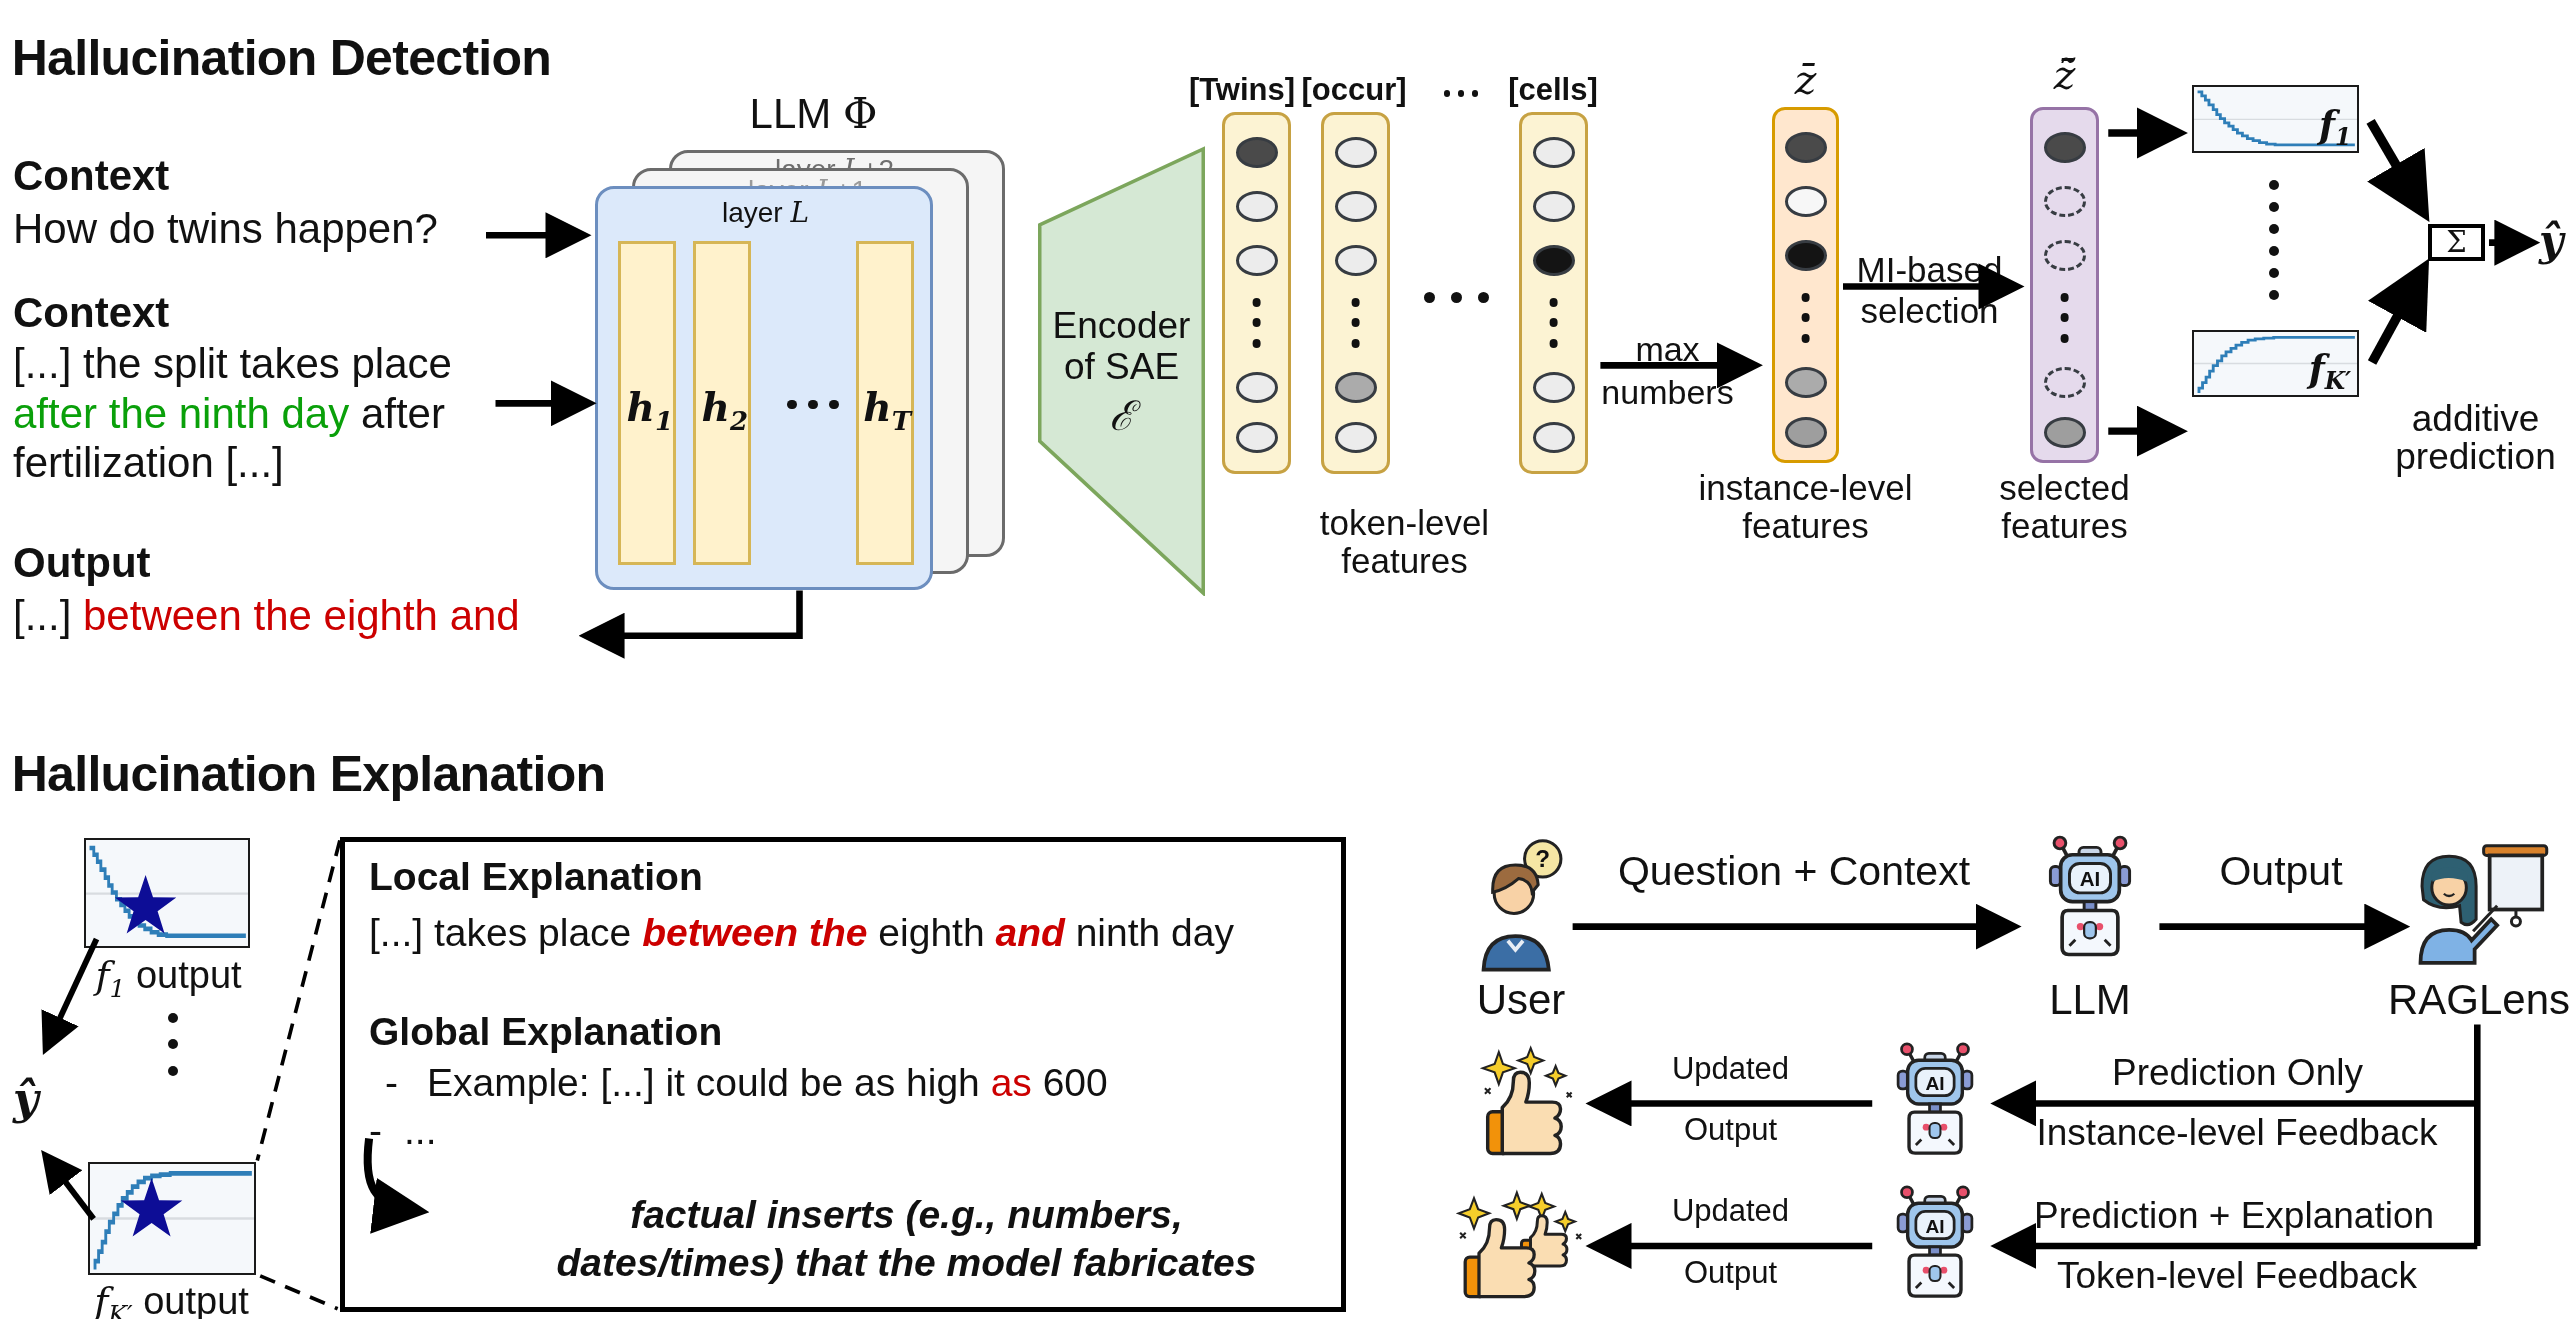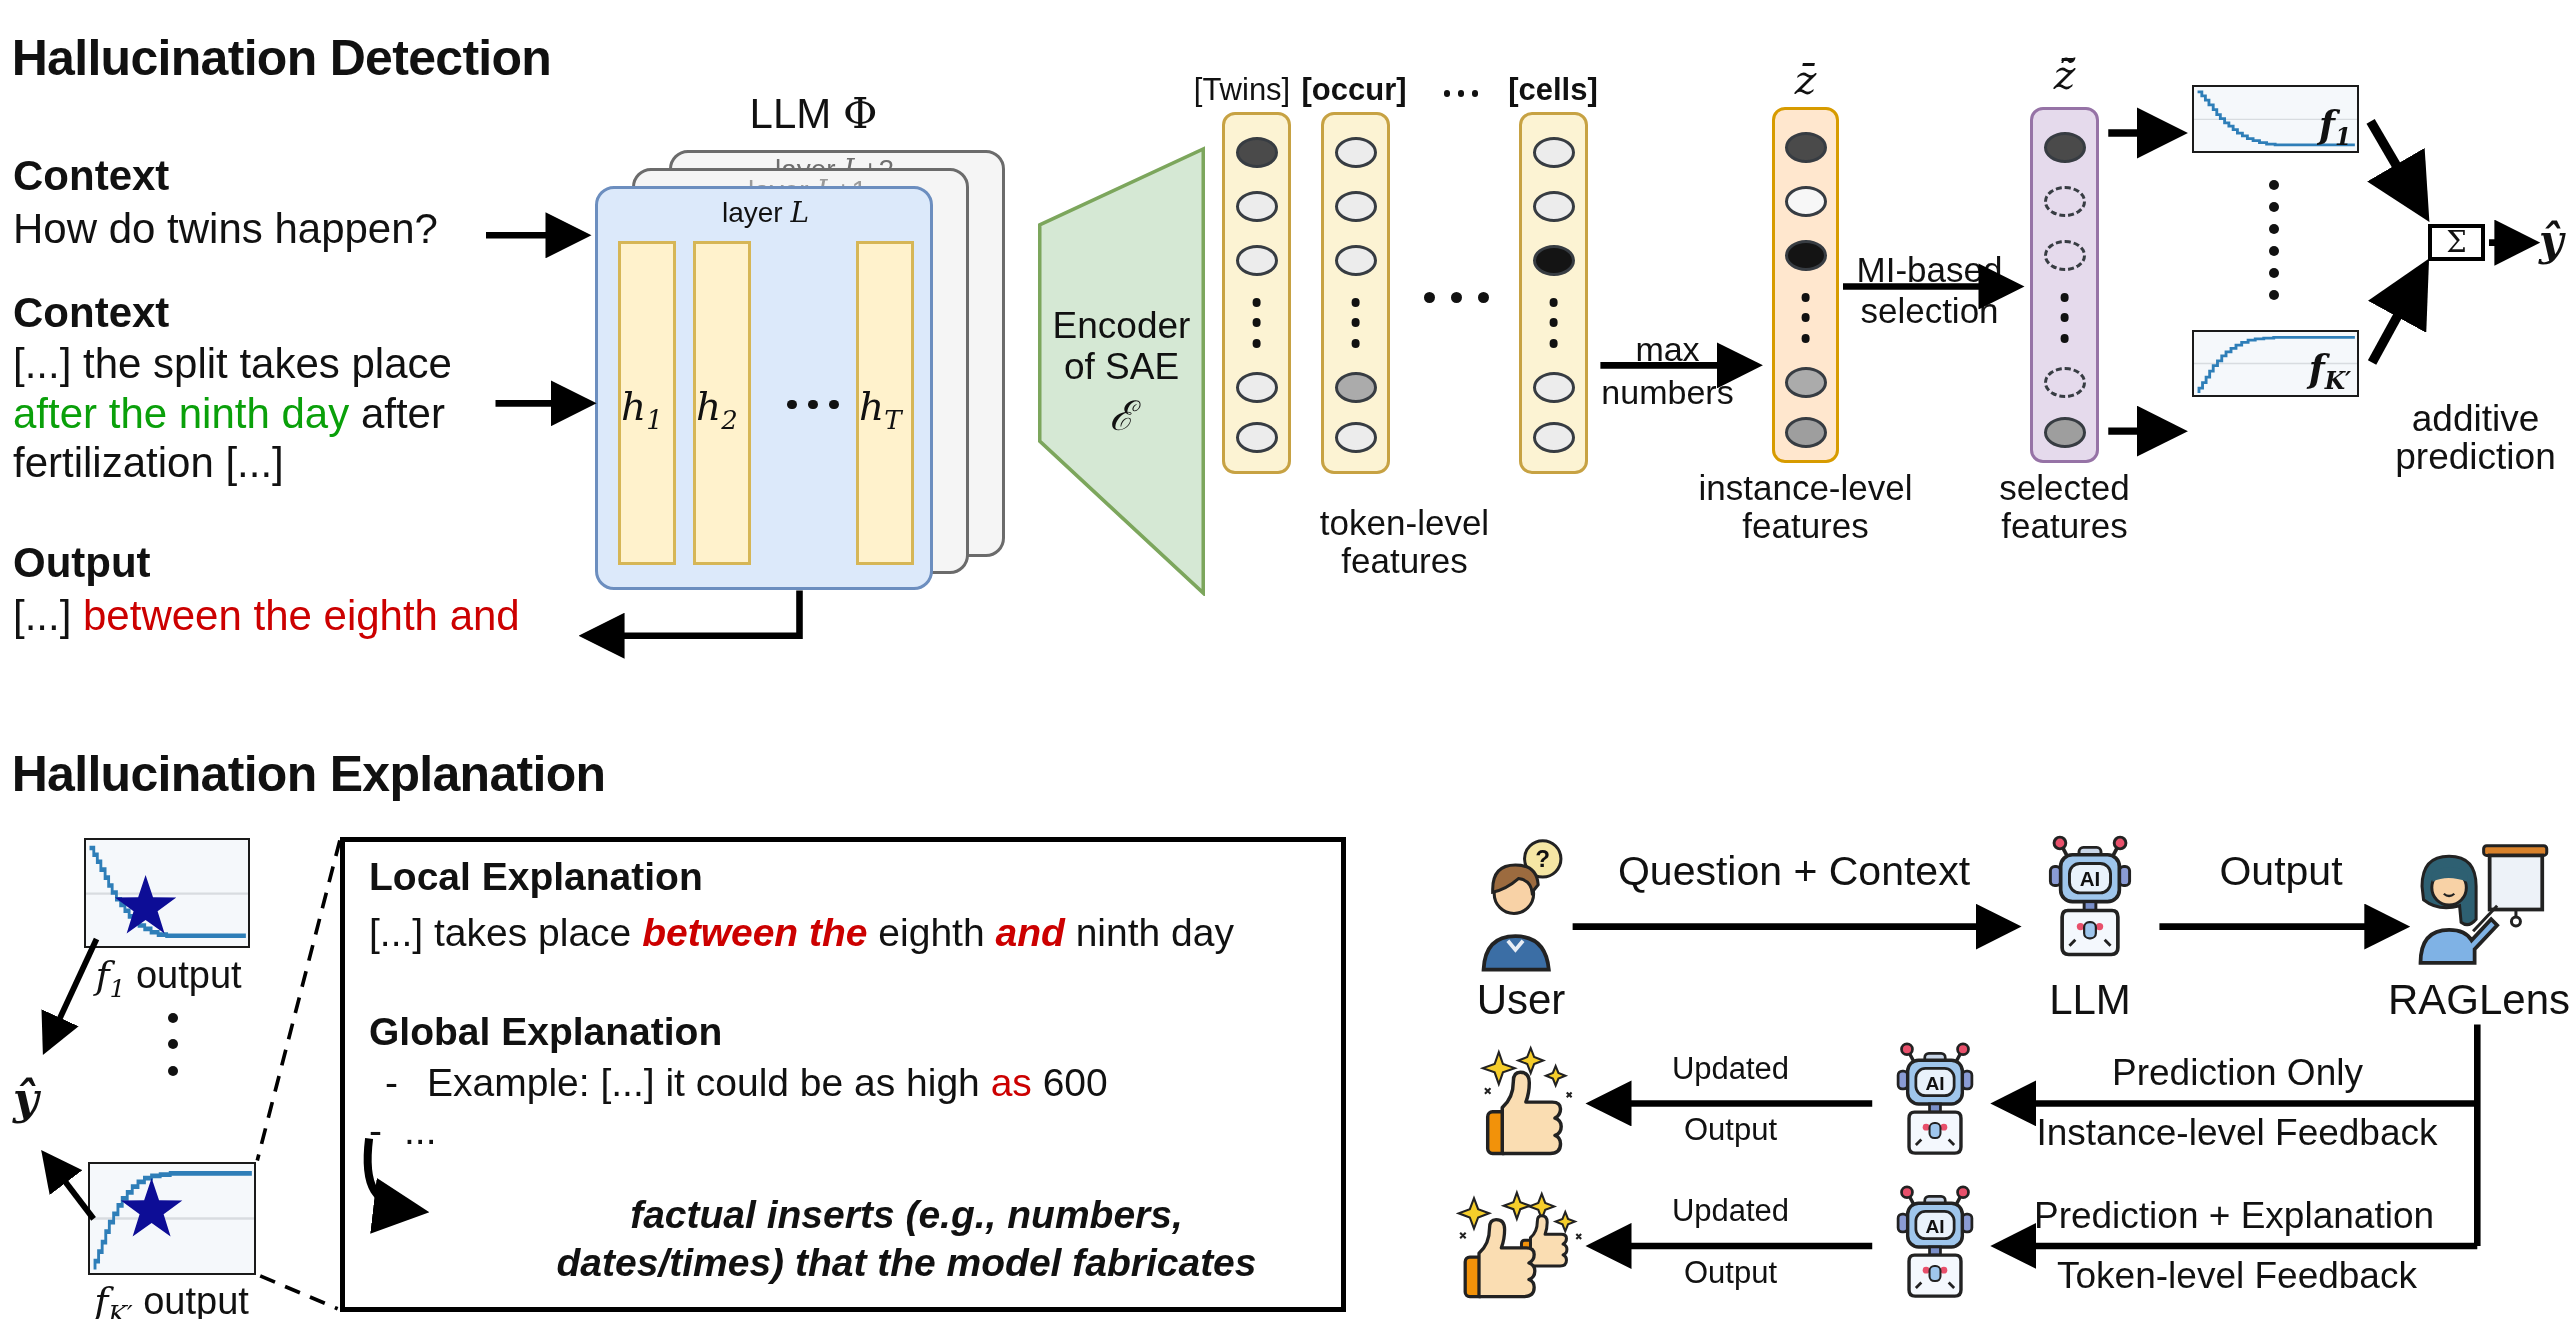--- a/index.html
+++ b/index.html
@@ -13,21 +13,21 @@
   .t58{font-size:42px;}
   .math{font-family:"DejaVu Serif","Liberation Serif",serif;font-style:italic;}
   .seg-r{color:#CC0000;}
   .seg-re{color:#CC0000;font-style:italic;font-weight:600;}
   .seg-g{color:#0AA00A;}
   
   .layer{position:absolute;border-radius:19px;box-sizing:border-box;}
   .layer-gray{background:#F5F5F5;border:3.7px solid #6b6b6b;}
   .layer-blue{background:#DCE9FA;border:3.7px solid #6C8EBF;}
   .hbar{position:absolute;width:58px;height:324px;background:#FFF2CC;border:3.7px solid #D6B656;box-sizing:border-box;}
-  .hlabel{position:absolute;left:0;top:140px;width:100%;text-align:left;font-size:39px;}
+  .hlabel{position:absolute;left:0;top:140px;width:100%;text-align:right;font-size:39px;font-weight:bold;}
   .laylab{position:absolute;font-size:28px;}
   
   .fcol{position:absolute;border-radius:13px;box-sizing:border-box;}
   .col-yellow{background:#FCF3D3;border:3.7px solid #C7A243;}
   .col-orange{background:#FFE7CE;border:3.7px solid #D79B00;}
   .col-purple{background:#E5DAEC;border:3.7px solid #9673A6;}
   .crc{position:absolute;left:50%;transform:translateX(-50%);width:42px;height:31px;border-radius:50%;
        border:3.7px solid #373C42;box-sizing:border-box;}
   .crc-light{background:#ECECEC}.crc-dark{background:#4A4A4A}.crc-black{background:#141414}
   .crc-mid{background:#ABABAB}.crc-gray{background:#9E9E9E}.crc-white{background:#F7F7F7}
@@ -123,21 +123,21 @@
     <div class="hlabel math"><span>h</span><sub style="font-size:26px;">T</sub></div>
   </div>
 
   <svg class="abs" style="left:1038px;top:146px;" width="167" height="450" viewBox="0 0 228 616">
     <polygon points="2,108 226,4 226,612 2,404" fill="#D5E8D4" stroke="#7CA65C" stroke-width="5"></polygon>
   </svg>
   <div class="abs ctr" style="left:1038px;top:305px;width:167px;font-size:37px;">Encoder</div>
   <div class="abs ctr" style="left:1038px;top:346px;width:167px;font-size:37px;">of SAE</div>
   <div class="abs ctr math" style="left:1038px;top:386px;width:167px;font-size:41px;">ℰ</div>
 
-  <div class="abs ctr" style="left:1169px;top:72px;width:146px;font-size:31px;font-weight:400;">[Twins]</div>
+  <div class="abs ctr" style="left:1169px;top:72px;width:146px;font-size:31px;font-weight:700;">[Twins]</div>
   <div class="abs ctr" style="left:1281px;top:72px;width:146px;font-size:31px;font-weight:600;">[occur]</div>
   <div class="abs hdots" style="left:1432px;top:86px;width:58px;text-align:center;">
     <span style="width:6.6px;height:6.6px;margin:0 3.7px;"></span><span style="width:6.6px;height:6.6px;margin:0 3.7px;"></span><span style="width:6.6px;height:6.6px;margin:0 3.7px;"></span>
   </div>
   <div class="abs ctr" style="left:1480px;top:72px;width:146px;font-size:31px;font-weight:600;">[cells]</div>
 
   <div class="fcol col-yellow" style="left:1222px;top:112px;width:69px;height:362px;">
       <div class="crc crc-dark" style="top: 22px;"></div>
       <div class="crc crc-light" style="top: 76px;"></div>
       <div class="crc crc-light" style="top: 130px;"></div>

